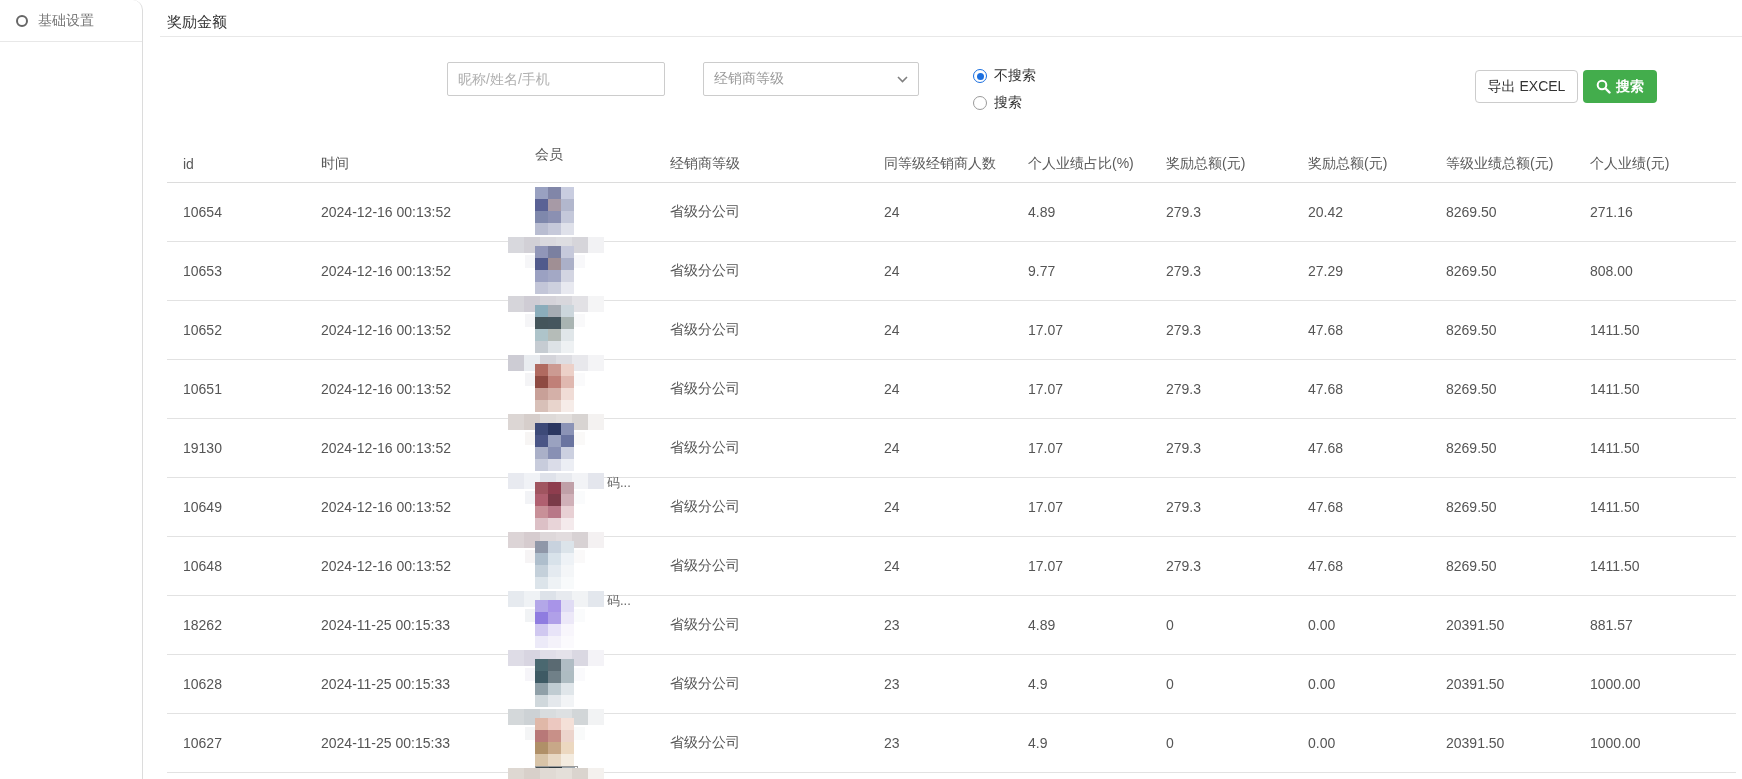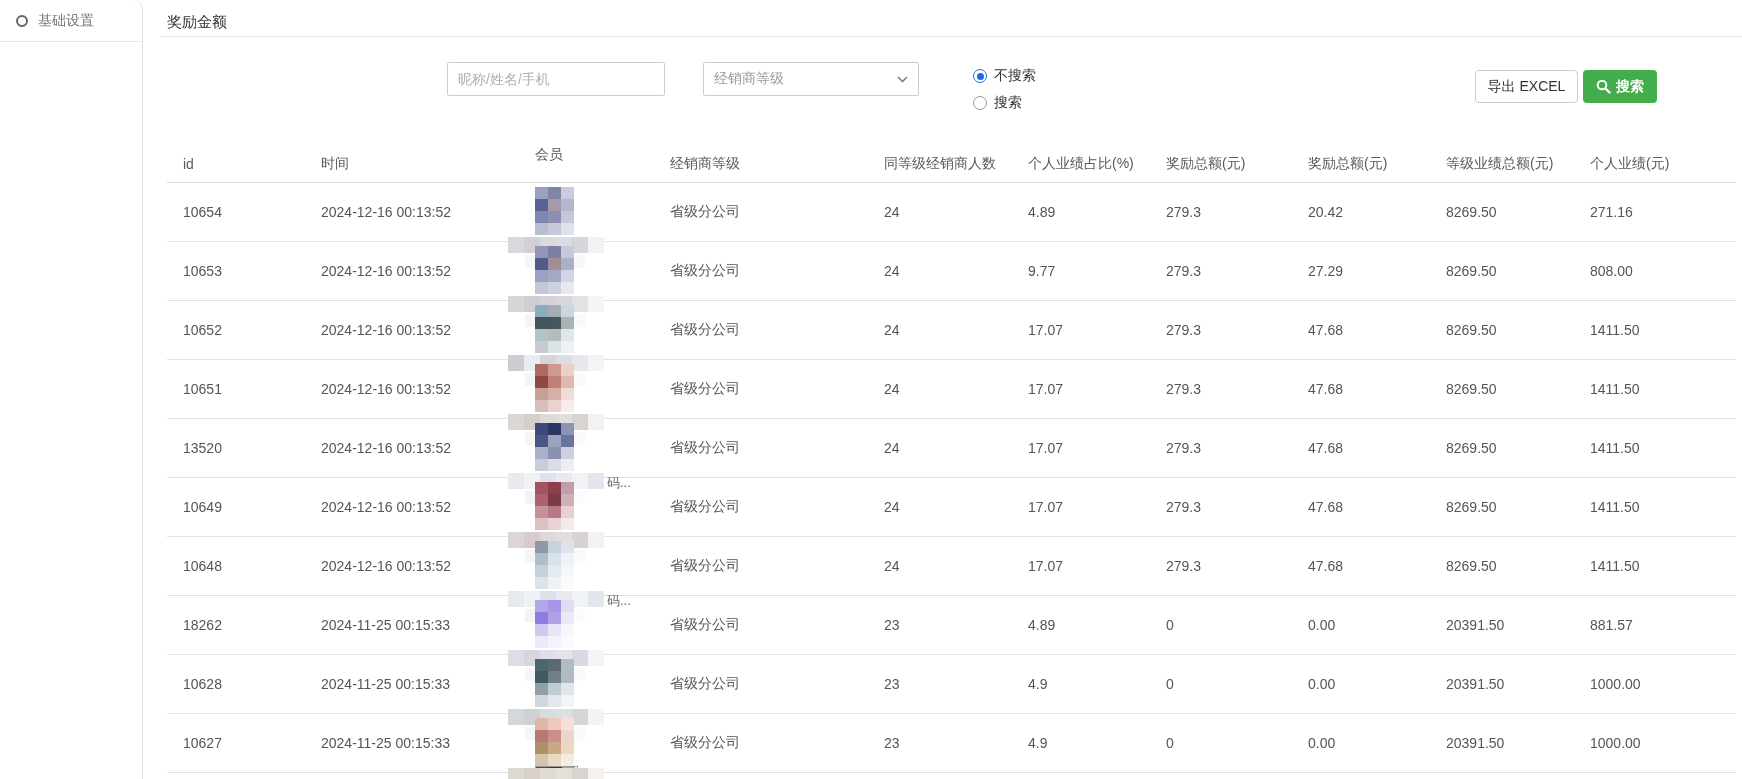--- a/index.html
+++ b/index.html
@@ -299,21 +299,21 @@
     </div>
     <div class="td c3">省级分公司</div>
     <div class="td c4">24</div>
     <div class="td c5">17.07</div>
     <div class="td c6">279.3</div>
     <div class="td c7">47.68</div>
     <div class="td c8">8269.50</div>
     <div class="td c9">1411.50</div>
   </div>
           <div class="trow">
-    <div class="td c0">13520</div>
+    <div class="td c0">19130</div>
     <div class="td c1">2024-12-16 00:13:52</div>
     <div class="td c2">
       <div class="member-wrap">
         <div class="avatar-mosaic">
                   <i style="background: rgb(61, 74, 120);"></i>
                   <i style="background: rgb(43, 55, 97);"></i>
                   <i style="background: rgb(139, 147, 182);"></i>
                   <i style="background: rgb(74, 85, 134);"></i>
                   <i style="background: rgb(154, 162, 192);"></i>
                   <i style="background: rgb(106, 116, 160);"></i>

